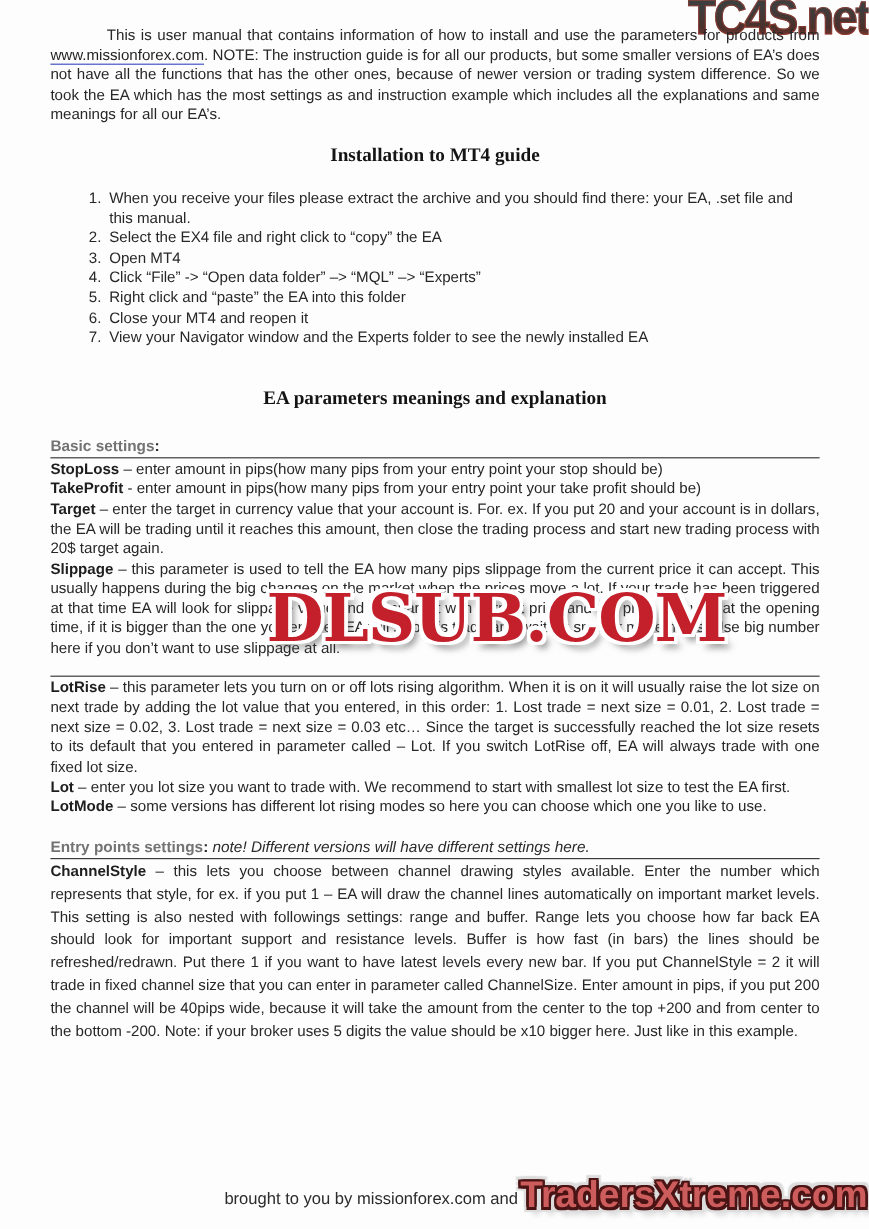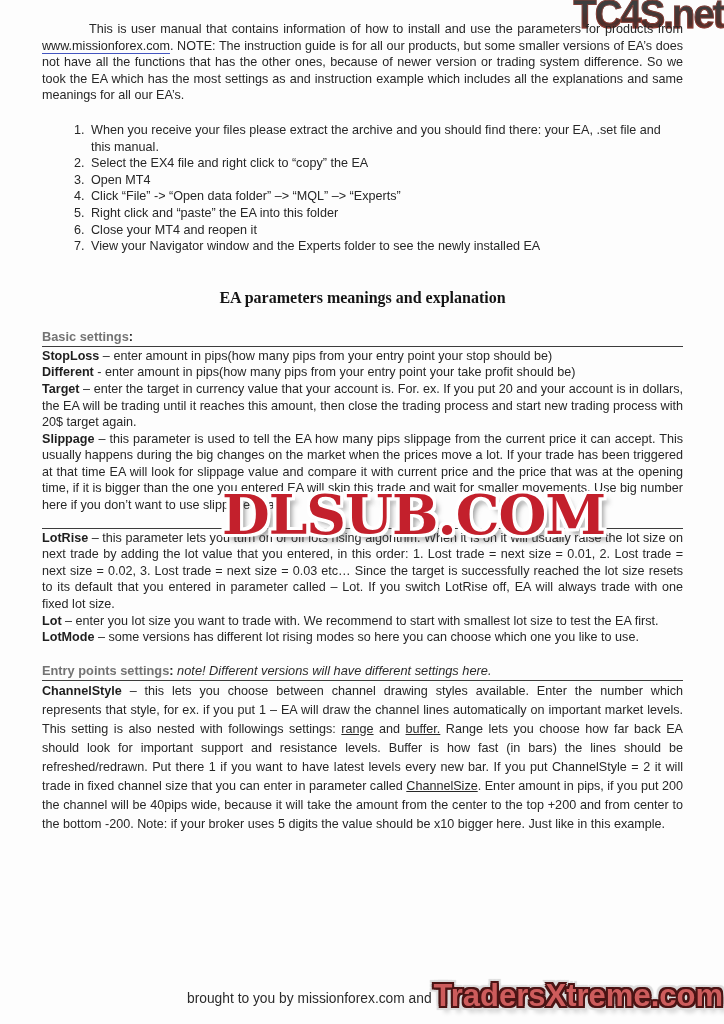--- a/index.html
+++ b/index.html
@@ -20,21 +20,21 @@
   .t2{margin-top:34px;}
   ol{margin:18px 0 0 0;padding:0 0 0 46px;}
   li{line-height:16.6px;padding-left:3px;text-align:left;}
   .sect{margin-top:22px;}
   .sect-adv{margin-top:14px;}
   .sect-entry{margin-top:17px;}
   .sect-head{font-weight:bold;font-size:12.8px;line-height:15px;text-align:left;}
   .red{color:#737373;}
   .note-italic{font-style:italic;font-weight:normal;color:#2b2b2b;}
   .rule{border:none;border-top:1.6px solid #3c3c3c;margin:2px 0 1px 0;height:0;}
-  .u{text-decoration:underline;}
+  .u{}
   .lh19{line-height:19px;}
   .usect{text-decoration:underline;text-align:left;}
 
   
   .tc4s{
     position:absolute;top:-6px;right:0;z-index:0;
     font-family:"Liberation Sans",sans-serif;font-weight:800;font-size:41px;
     letter-spacing:-2px;line-height:1;
     transform:scaleX(.93);transform-origin:top right;
     color:#3a3a3a;
@@ -73,38 +73,39 @@
 </style>
 </head>
 <body>
 
 <div class="tc4s">TC4S.net</div>
 
 <div class="content">
 
   <p class="intro"><span>This is user manual that contains information of how to install and use the parameters for products from </span><a class="link">www.missionforex.com</a><span>. NOTE: The instruction guide is for all our products, but some smaller versions of EA’s does not have all the functions that has the other ones, because of newer version or trading system difference. So we took the EA which has the most settings as and instruction example which includes all the explanations and same meanings for all our EA’s.</span></p>
 
+  <div class="doc-title t1">Installation to MT4 guide</div>
 
   <ol>
     <li>When you receive your files please extract the archive and you should find there: your EA, .set file and this manual.</li>
     <li>Select the EX4 file and right click to “copy” the EA</li>
     <li>Open MT4</li>
     <li>Click “File” -&gt; “Open data folder” –&gt; “MQL” –&gt; “Experts”</li>
     <li>Right click and “paste” the EA into this folder</li>
     <li>Close your MT4 and reopen it</li>
     <li>View your Navigator window and the Experts folder to see the newly installed EA</li>
   </ol>
 
   <div class="doc-title t2">EA parameters meanings and explanation</div>
 
   <div class="sect">
     <div class="sect-head"><span class="red">Basic settings</span><span>:</span></div>
     <hr class="rule">
     <p><b>StopLoss</b><span> – </span><span>enter amount in pips(how many pips from your entry point your stop should be)</span></p>
-    <p><b>Different</b><span> - </span><span>enter amount in pips(how many pips from your entry point your take profit should be)</span></p>
+    <p><b>TakeProfit</b><span> - </span><span>enter amount in pips(how many pips from your entry point your take profit should be)</span></p>
     <p><b>Target</b><span> – </span><span>enter the target in currency value that your account is. For. ex. If you put 20 and your account is in dollars, the EA will be trading until it reaches this amount, then close the trading process and start new trading process with 20$ target again.</span></p>
     <p><b>Slippage</b><span> – </span><span>this parameter is used to tell the EA how many pips slippage from the current price it can accept. This usually happens during the big changes on the market when the prices move a lot. If your trade has been triggered at that time EA will look for slippage value and compare it with current price and the price that was at the opening time, if it is bigger than the one you entered EA will skip this trade and wait for smaller movements. Use big number here if you don’t want to use slippage at all.</span></p>
   </div>
 
   <div class="sect-adv">
     <hr class="rule">
     <p><b>LotRise</b><span> – </span><span>this parameter lets you turn on or off lots rising algorithm. When it is on it will usually raise the lot size on next trade by adding the lot value that you entered, in this order: 1. Lost trade = next size = 0.01, 2. Lost trade = next size = 0.02, 3. Lost trade = next size = 0.03 etc… Since the target is successfully reached the lot size resets to its default that you entered in parameter called – Lot. If you switch LotRise off, EA will always trade with one fixed lot size.</span></p>
     <p><b>Lot</b><span> – </span><span>enter you lot size you want to trade with. We recommend to start with smallest lot size to test the EA first.</span></p>
     <p><b>LotMode</b><span> – </span><span>some versions has different lot rising modes so here you can choose which one you like to use.</span></p>
   </div>

